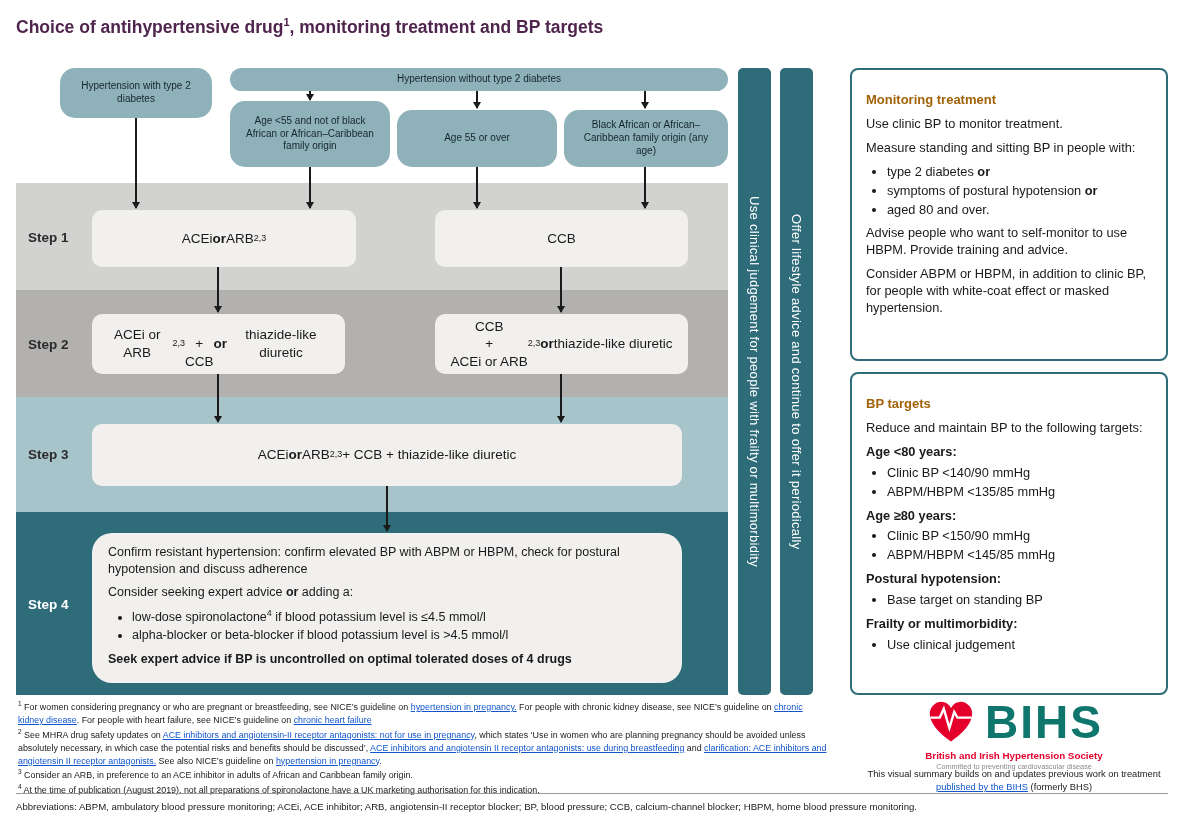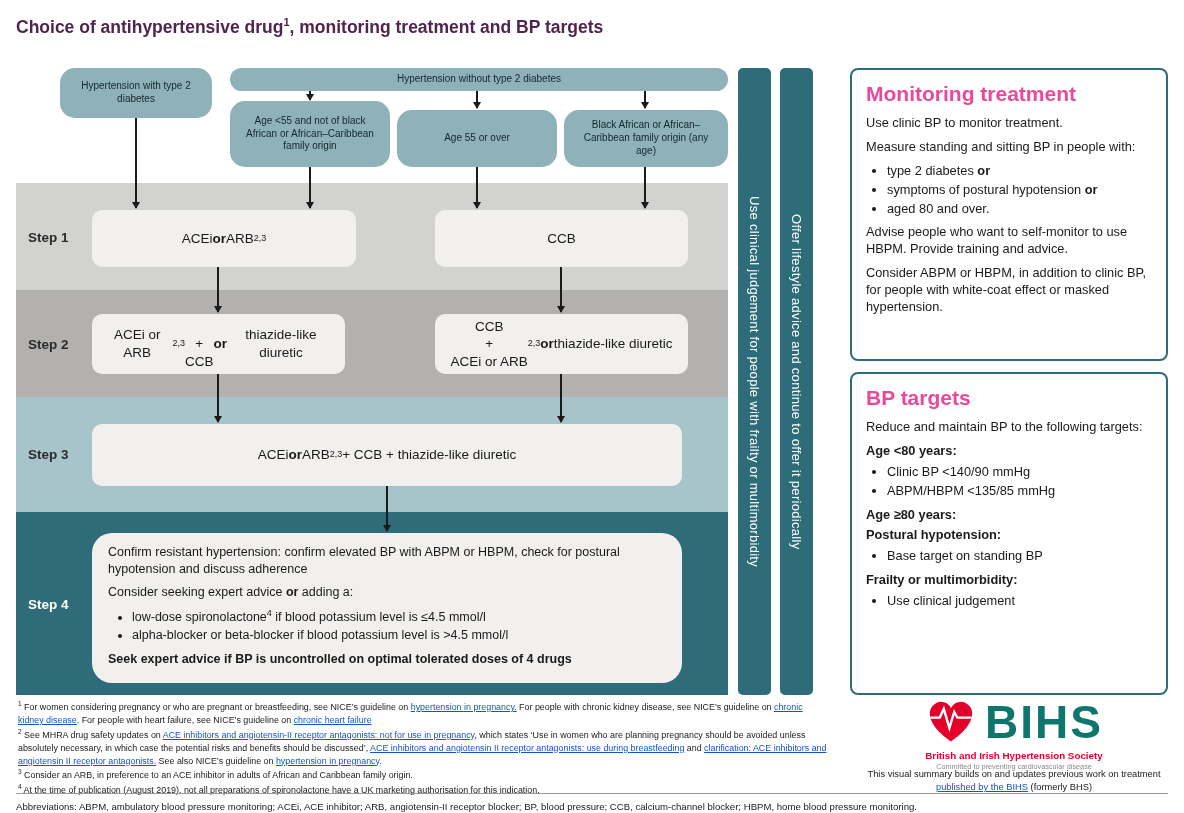--- a/index.html
+++ b/index.html
@@ -54,21 +54,21 @@
   .vbar { position:absolute; top:68px; width:33px; height:627px; background:#2f6c7a; color:#ffffff; border-radius:5px;
           writing-mode:vertical-rl; display:flex; align-items:center; justify-content:center; font-size:13px; letter-spacing:0.3px; }
   #vbar1 { left:738px; }
   #vbar2 { left:780px; }
 
   
   .panel { position:absolute; left:850px; width:318px; background:#ffffff; border:2.5px solid #2f6c7a; border-radius:8px;
            padding:12px 14px; color:#1a1a1a; overflow:hidden; }
   #panel-monitoring { top:68px;  height:293px; }
   #panel-bp         { top:372px; height:323px; }
-  .panel h2 { font-size:21px; color:#ec4899; margin:0 0 9px; font-weight:bold; }
+  .panel h2 { font-size:13px; color:#a16207; margin:10px 0 9px; font-weight:bold; }
   .panel p { font-size:12.8px; line-height:1.32; margin:0 0 7px; }
   .panel ul { margin:0 0 7px; padding-left:21px; }
   .panel li { font-size:12.8px; line-height:1.32; margin:0 0 2px; }
   .b { font-weight:bold; }
   .panel p.grp { margin:0 0 4px; }
 
   
   .footnotes { position:absolute; left:18px; top:699px; width:812px; font-size:8.9px; line-height:1.45; color:#1a1a1a; }
   .footnotes p { margin:0; }
   .footnotes sup { font-size:6.5px; }
@@ -158,20 +158,24 @@
     <h2>BP targets</h2>
     <p>Reduce and maintain BP to the following targets:</p>
 
     <p class="b grp">Age &lt;80 years:</p>
     <ul>
       <li>Clinic BP &lt;140/90 mmHg</li>
       <li>ABPM/HBPM &lt;135/85 mmHg</li>
     </ul>
 
     <p class="b grp">Age ≥80 years:</p>
+    <ul>
+      <li>Clinic BP &lt;150/90 mmHg</li>
+      <li>ABPM/HBPM &lt;145/85 mmHg</li>
+    </ul>
 
     <p class="b grp">Postural hypotension:</p>
     <ul>
       <li>Base target on standing BP</li>
     </ul>
 
     <p class="b grp">Frailty or multimorbidity:</p>
     <ul style="margin-bottom:0">
       <li>Use clinical judgement</li>
     </ul>

